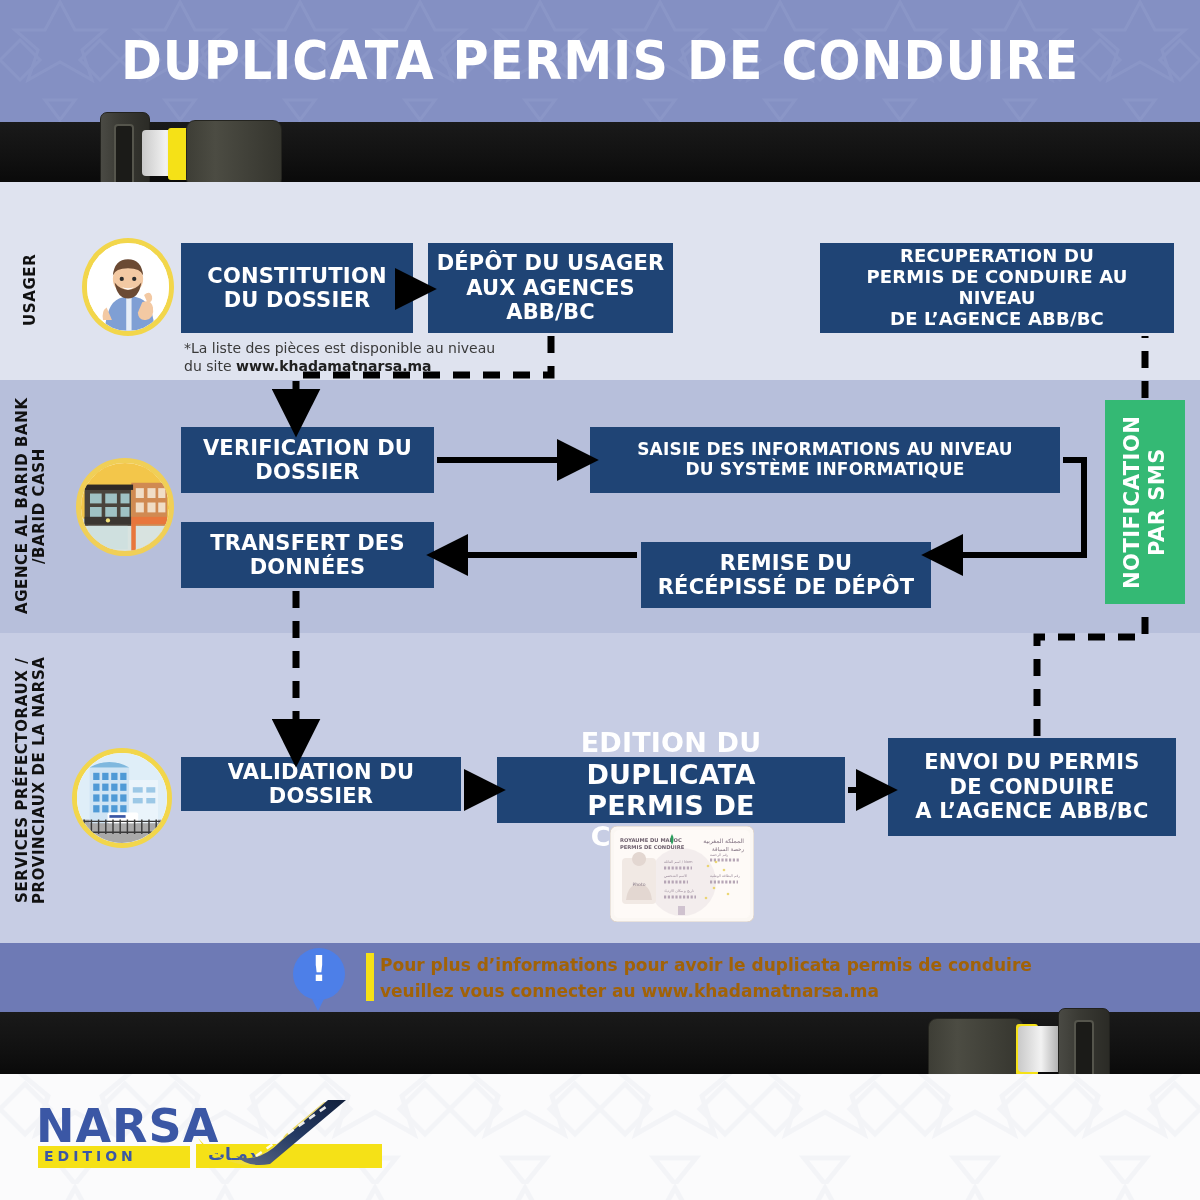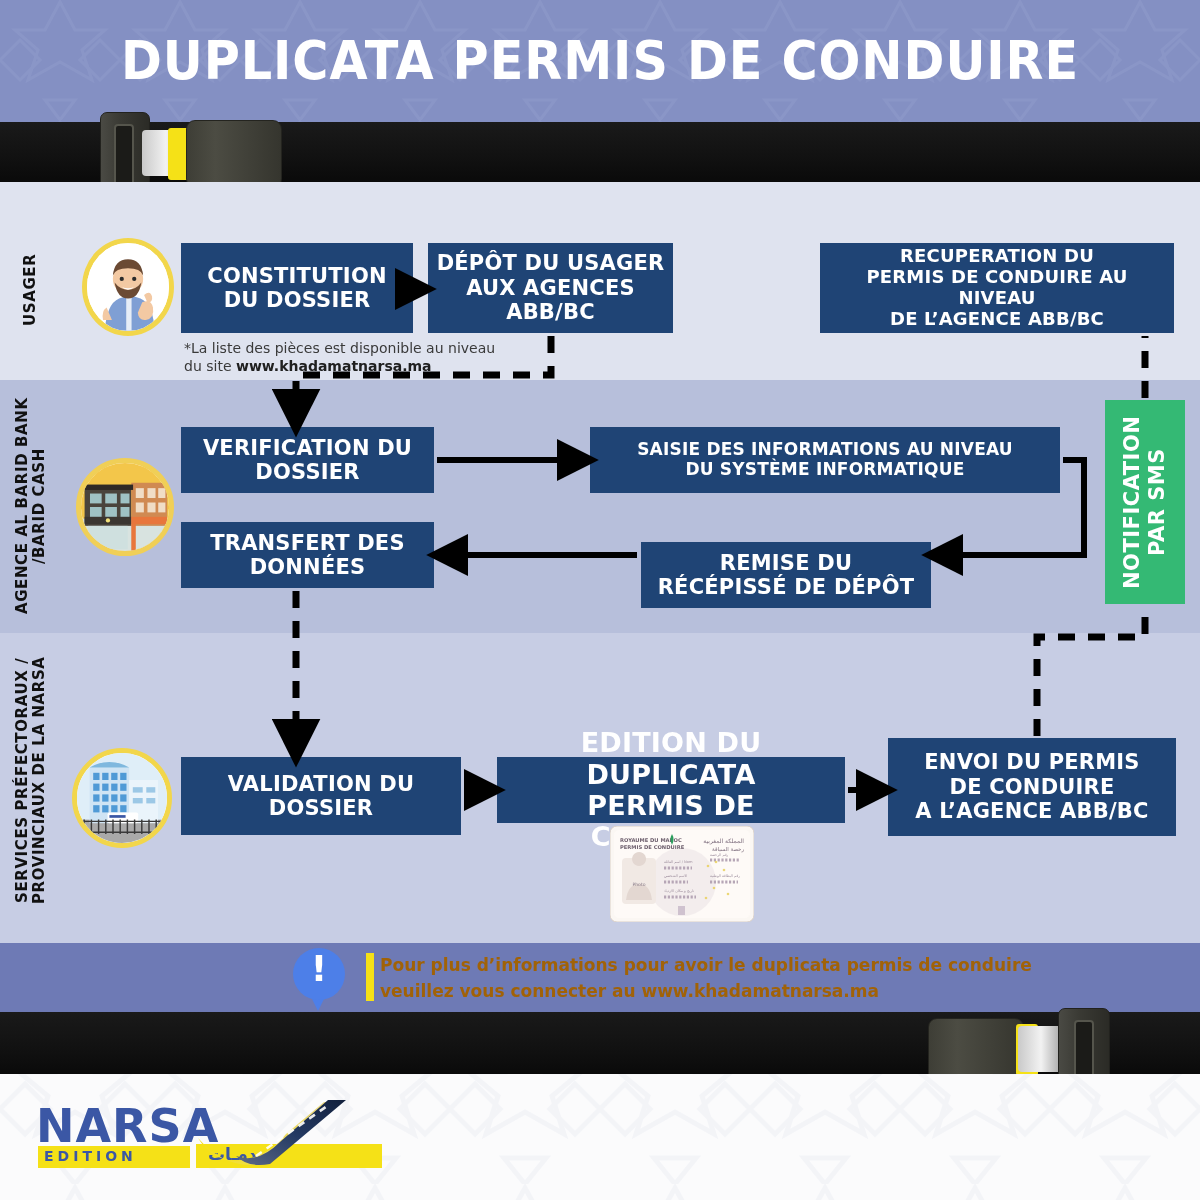--- a/index.html
+++ b/index.html
@@ -335,21 +335,21 @@
           <line x1="64" y1="74" x2="64" y2="90"></line>
         <line x1="72" y1="74" x2="72" y2="90"></line>
           <line x1="80" y1="74" x2="80" y2="90"></line>
         <line x1="88" y1="74" x2="88" y2="90"></line>
         <line x1="4" y1="76" x2="96" y2="76"></line>
           <line x1="4" y1="88" x2="96" y2="88"></line>
       </g>
     </svg>
   </div>
 
-  <div class="pbox" style="left:181px;top:757px;width:280px;height:78px;font-size:21px;white-space:pre-line;">VALIDATION DU
+  <div class="pbox" style="left:181px;top:757px;width:280px;height:54px;font-size:21px;white-space:pre-line;">VALIDATION DU
 DOSSIER</div>
 
   <div class="pbox" style="left:497px;top:757px;width:348px;height:66px;font-size:27px;white-space:pre-line;">EDITION DU DUPLICATA
 PERMIS DE CONDUIRE</div>
 
   <div class="pbox" style="left:888px;top:738px;width:288px;height:98px;font-size:21px;white-space:pre-line;">ENVOI DU PERMIS
 DE CONDUIRE
 A L’AGENCE ABB/BC</div>
 
   <svg class="static-art" style="left:610px;top:826px;width:144px;height:96px;" viewBox="0 0 144 96">

